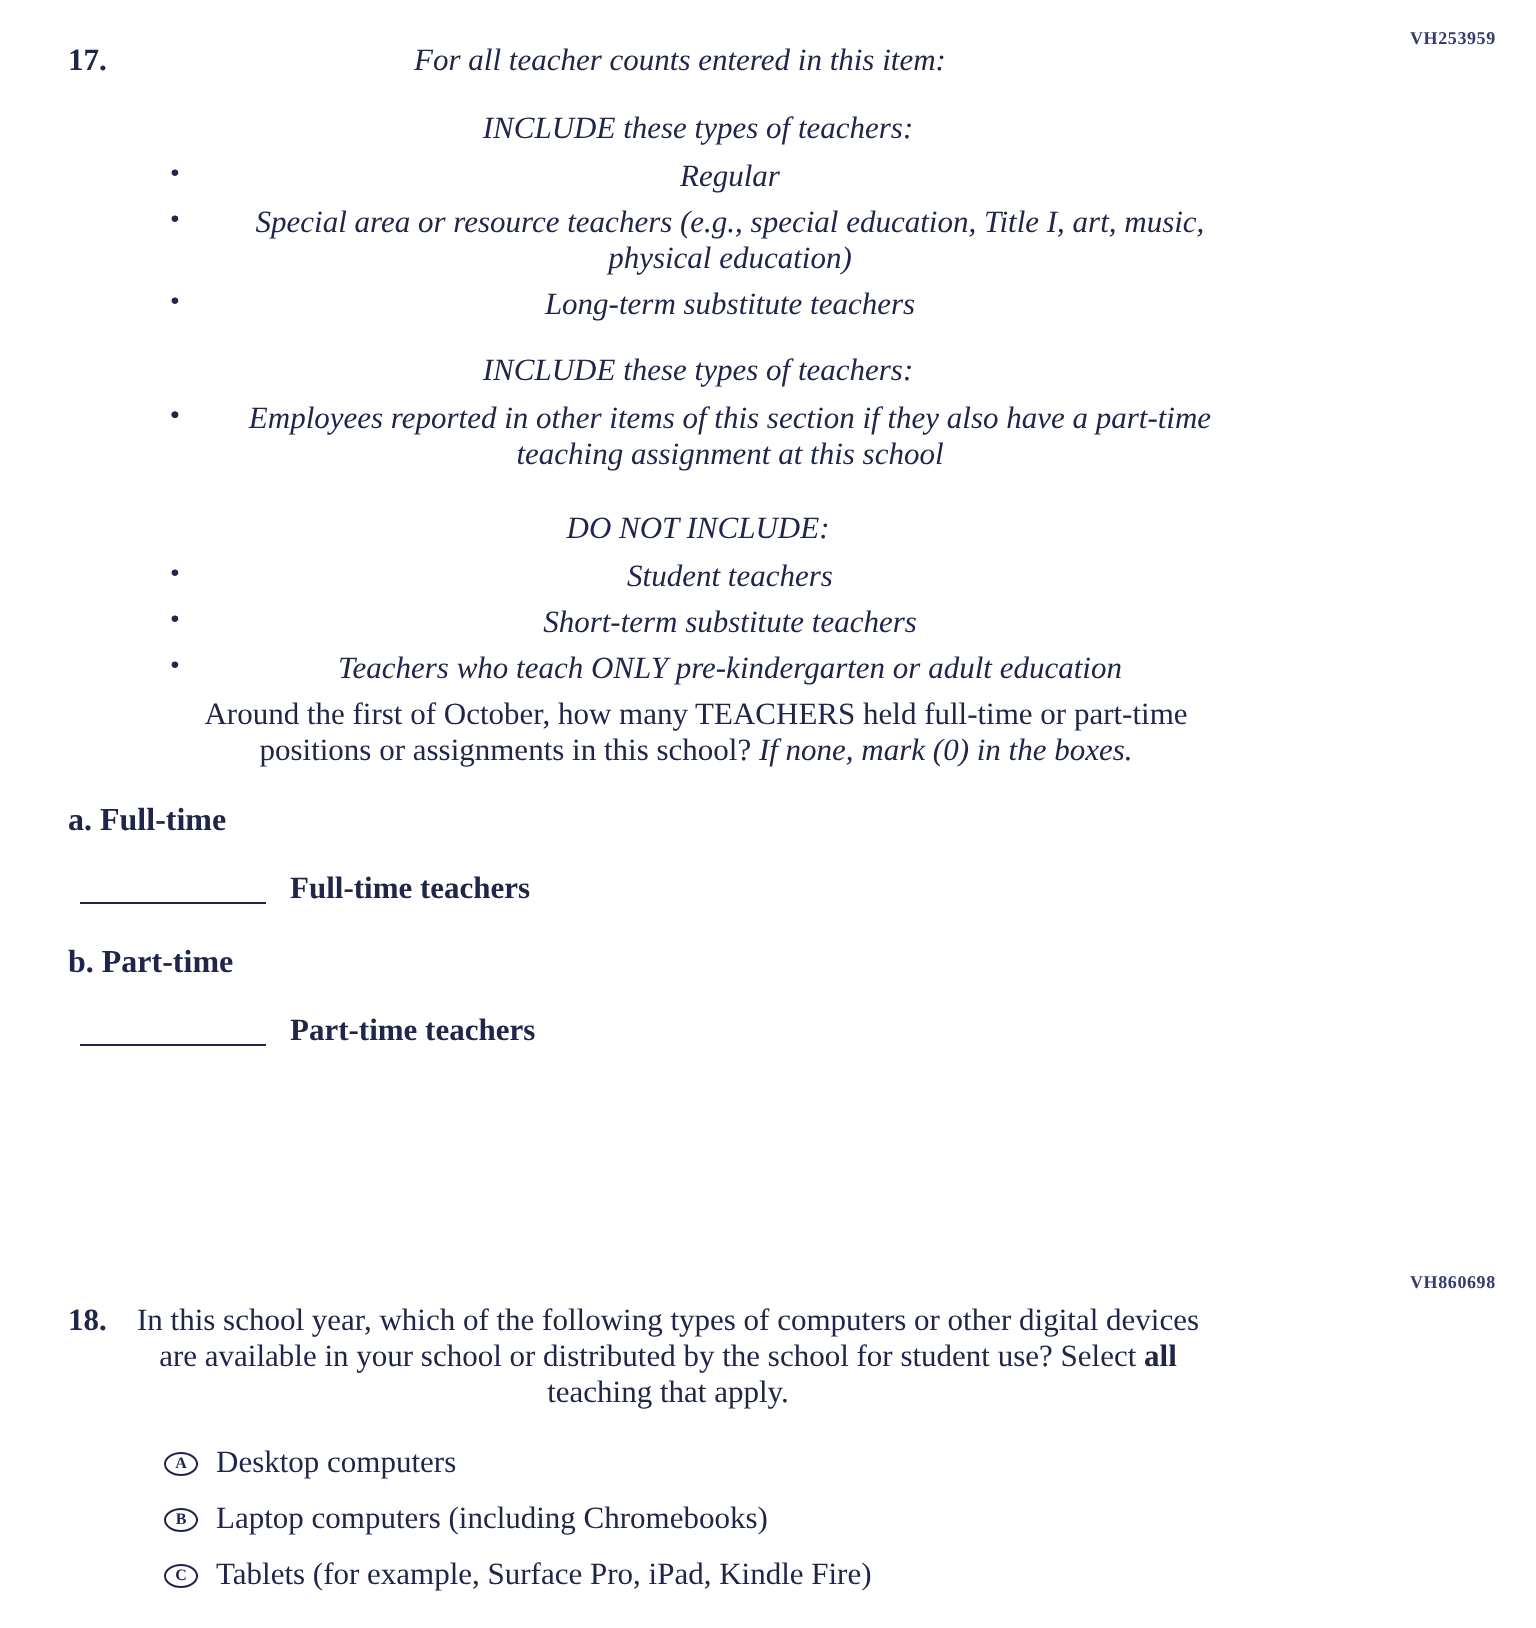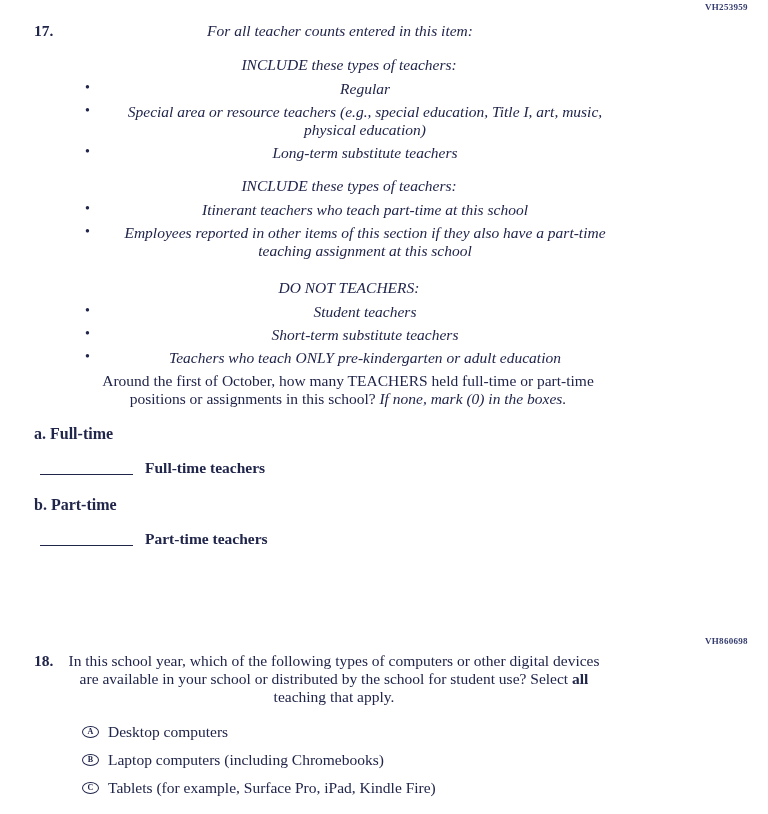--- a/index.html
+++ b/index.html
@@ -4,21 +4,21 @@
 <style>
   html, body { margin:0; padding:0; background:#ffffff; }
   .page {
     position:relative; width:768px; height:814px; background:#ffffff;
     font-family:"Liberation Serif", serif; color:#20254a; overflow:hidden;
   }
   .code {
     position:absolute; font-size:9px; font-weight:bold; color:#343c6e;
     letter-spacing:.3px;
   }
-  .code-q17 { top:2px; left:705px; }
+  .code-q17 { top:14px; left:705px; }
   .code-q18 { top:636px; left:705px; }
 
   .q-block { position:absolute; left:34px; right:26px; }
   .q17 { top:22px; }
   .q18 { top:652px; }
 
   .question-row { display:flex; align-items:flex-start; }
   .qnum { flex:none; width:26px; font-weight:bold; font-size:15.5px; line-height:18px; }
   .qbody { flex:1; font-size:15.5px; line-height:18px; max-width:560px;text-align:center; }
 
@@ -84,29 +84,28 @@
           <li class="bullet-item">
             <span class="bullet-dot">•</span>
             <span>Long-term substitute teachers</span>
           </li>
         </ul>
 
         <p class="section-heading">INCLUDE these types of teachers:</p>
         <ul class="bullet-list">
           <li class="bullet-item">
             <span class="bullet-dot">•</span>
-            <span>Itinerant teachers who teach part-time at this school</span>
           </li>
           <li class="bullet-item">
             <span class="bullet-dot">•</span>
             <span>Employees reported in other items of this section if they also have a part-time teaching assignment at this school</span>
           </li>
         </ul>
 
-        <p class="section-heading gap">DO NOT TEACHERS:</p>
+        <p class="section-heading gap">DO NOT INCLUDE:</p>
         <ul class="bullet-list">
           <li class="bullet-item">
             <span class="bullet-dot">•</span>
             <span>Student teachers</span>
           </li>
           <li class="bullet-item">
             <span class="bullet-dot">•</span>
             <span>Short-term substitute teachers</span>
           </li>
           <li class="bullet-item">

